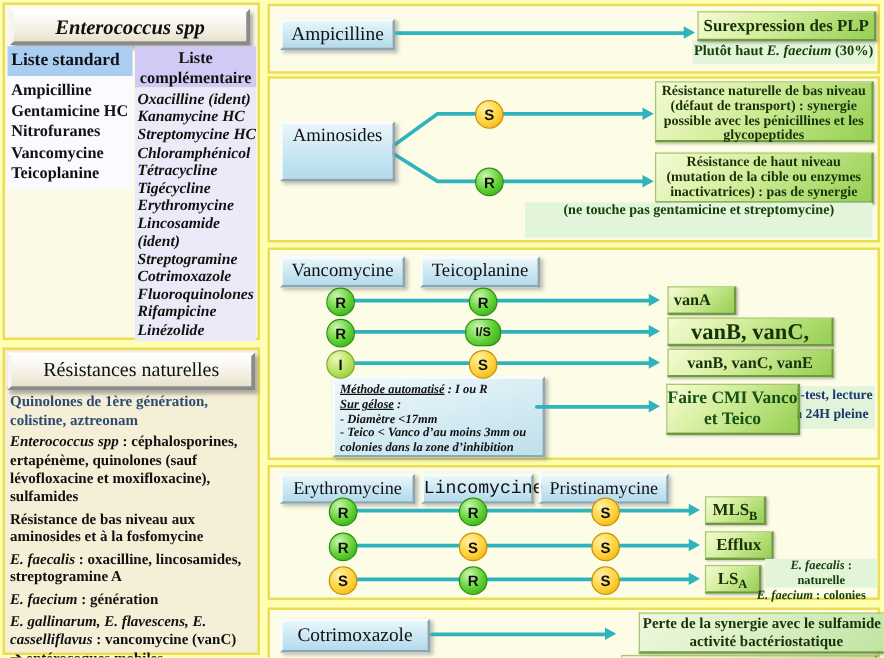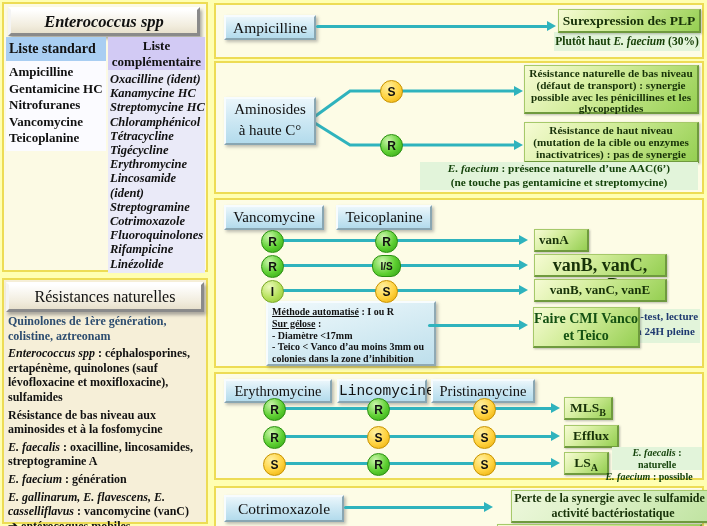--- a/index.html
+++ b/index.html
@@ -28,21 +28,21 @@
           align-items:center;justify-content:center;z-index:3;
           font:bold 12px "Liberation Sans",sans-serif;color:#101010;}
   .c-R{background:radial-gradient(circle at 35% 28%,#cdf6ad,#5ed032 55%,#2f9f12);border:1px solid #2a8f10;}
   .c-S{background:radial-gradient(circle at 35% 28%,#fff0a0,#ffd23e 55%,#e8a800);border:1px solid #c79200;}
   .c-I{background:radial-gradient(circle at 35% 28%,#ecf9bc,#b6e15c 55%,#8cc22e);border:1px solid #7aa826;}
   .pill{width:27px;height:20px;border-radius:10px;font-size:10px;}
   .method-box{background:linear-gradient(165deg,#f0f9fc 0%,#d4ebf3 55%,#bedfec 100%);
           border-top:2px solid #f7fcfe;border-left:2px solid #f7fcfe;
           border-right:2px solid #8fa9b4;border-bottom:2px solid #8fa9b4;
           box-shadow:2px 2px 3px rgba(110,110,110,.45);
-          font-weight:bold;font-size:10px;line-height:11.8px;text-align:left;padding:3px 4px;}
+          font-weight:bold;font-size:10px;line-height:11.8px;text-align:left;padding:3px 4px;font-style:italic;}
   .u{text-decoration:underline;}
   .it{font-style:italic;}
   .listhead-blue{background:#A9CEF2;}
   .listhead-lav{background:#D2CAF4;}
   .serif-bold{font-weight:bold;}
   .nr-blue{color:#2d4d70;}
   p{margin:0 0 3px 0;}
 </style>
 </head>
 <body>
@@ -116,38 +116,36 @@
   <div class="panel" style="left:214px;top:61px;width:486px;height:129px;">
     <svg width="486" height="129" style="position:absolute;left:0;top:0;" xmlns="http://www.w3.org/2000/svg">
       <polyline points="94,57 134,28 302,28" fill="none" stroke="#2FB3BD" stroke-width="3"></polyline>
       <polyline points="94,57 134,82 302,82" fill="none" stroke="#2FB3BD" stroke-width="3"></polyline>
     </svg>
     <div class="ahead" style="left:298px;top:23px;"></div>
     <div class="ahead" style="left:298px;top:77px;"></div>
 
     <div class="bevel-blue abs" style="left:8px;top:34px;width:88px;height:44px;font-size:15px;line-height:21px;">
       <div>Aminosides</div>
-      <div>à haute C°</div>
     </div>
 
     <div class="circle c-S" style="left:164px;top:17px;">
         <span>S</span>
       </div>
     <div class="circle c-R" style="left:164px;top:71px;">
         <span>R</span>
       </div>
 
     <div class="green-result abs" style="left:308px;top:2px;width:172px;height:44px;font-size:11.2px;line-height:11.8px;padding-top:2px;">
       <span>Résistance naturelle de bas niveau (défaut de transport) : synergie possible avec les pénicillines et les glycopeptides</span>
     </div>
     <div class="green-result abs" style="left:308px;top:59px;width:172px;height:36px;font-size:11.2px;line-height:11.8px;padding-top:2px;">
       <span>Résistance de haut niveau (mutation de la cible ou enzymes inactivatrices) : pas de synergie</span>
     </div>
     <div class="pale-green abs" style="left:204px;top:99px;width:278px;height:28px;font-size:11.3px;line-height:13.8px;color:#15430b;">
-      <div><span class="it">E. faecium</span><span> : présence naturelle d’une AAC(6’)</span></div>
       <div>(ne touche pas gentamicine et streptomycine)</div>
     </div>
   </div>
 
   <div class="panel" style="left:214px;top:198px;width:486px;height:166px;">
     <div class="bevel-blue abs" style="left:8px;top:5px;width:96px;height:21px;">
       <span style="font-size:15px;line-height:21px;">Vancomycine</span>
     </div>
     <div class="bevel-blue abs" style="left:120px;top:5px;width:92px;height:21px;">
       <span style="font-size:15px;line-height:21px;">Teicoplanine</span>
@@ -262,21 +260,21 @@
     </div>
     <div class="green-result abs" style="left:348px;top:78px;width:42px;height:20px;font-size:13.5px;line-height:20px;">
       <span>LS</span><sub style="font-size:10px;">A</sub>
     </div>
 
     <div class="pale-green abs" style="left:396px;top:73px;width:90px;height:23px;font-size:10px;line-height:11.5px;color:#15430b;">
       <div><span class="it">E. faecalis</span><span> :</span></div>
       <div>naturelle</div>
     </div>
     <div class="abs" style="left:380px;top:97px;width:106px;font-size:10px;font-weight:bold;color:#15430b;text-align:center;">
-      <span class="it">E. faecium</span><span> : possible</span>
+      <span class="it">E. faecium</span><span> : colonies</span>
     </div>
   </div>
 
   <div class="panel" style="left:214px;top:486px;width:486px;height:44px;">
     <div class="bevel-blue abs" style="left:8px;top:7px;width:116px;height:23px;">
       <span style="font-size:15.5px;line-height:23px;">Cotrimoxazole</span>
     </div>
     <div class="hline" style="left:128px;top:18px;width:142px;"></div>
     <div class="ahead" style="left:268px;top:14px;"></div>
     <div class="green-result abs" style="left:295px;top:2px;width:202px;height:30px;font-size:12px;line-height:14.5px;padding-top:0;background:linear-gradient(135deg,#eef8dd 0%,#d9efc2 50%,#bfe3a0 100%);">

